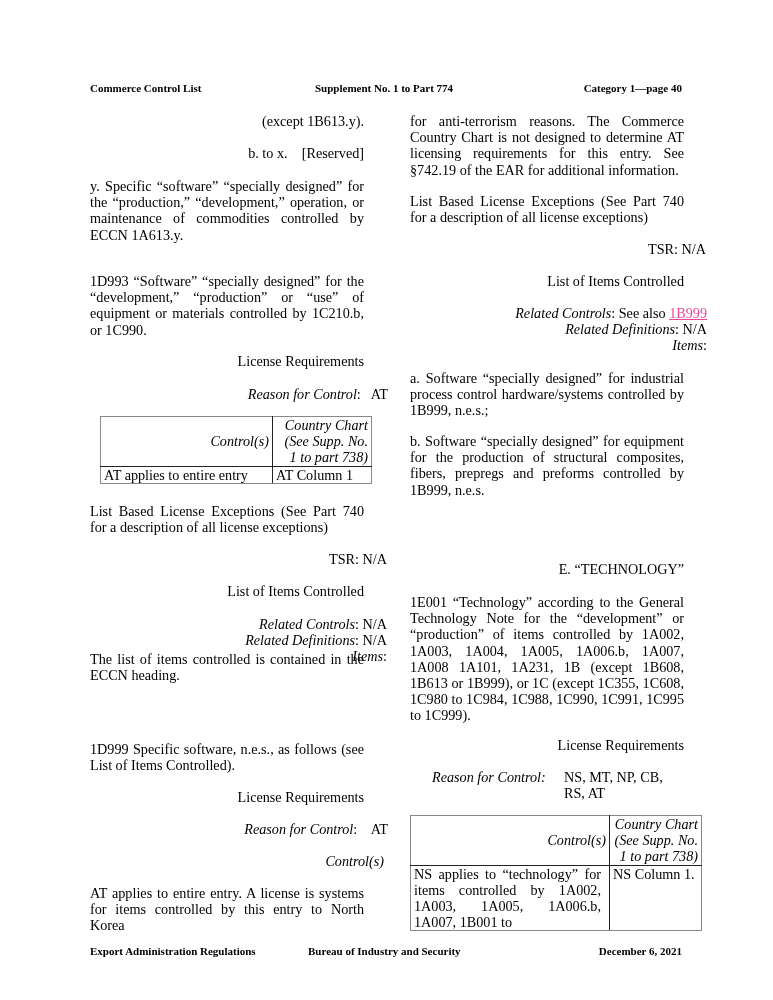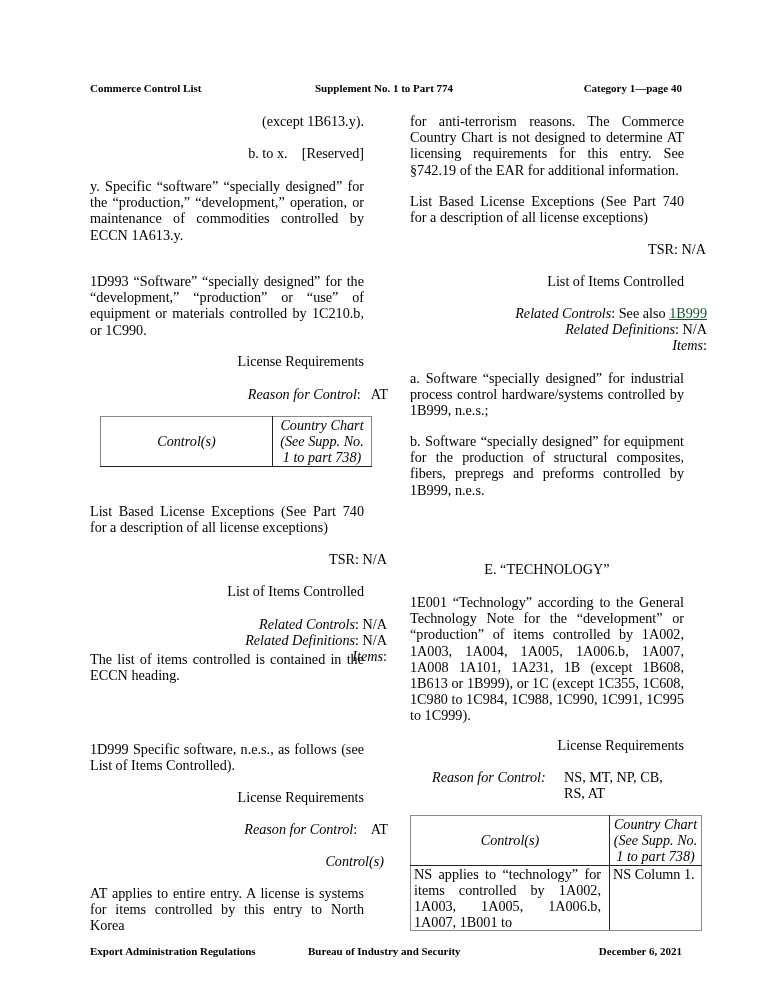--- a/index.html
+++ b/index.html
@@ -16,27 +16,27 @@
     .ftr { top: 945px; }
     .hdr span, .ftr span { position: absolute; top: 0; white-space: nowrap; }
     .col { position: absolute; top: 113px; width: 274px; }
     .col.left { left: 90px; }
     .col.right { left: 410px; }
     .abs { position: absolute; left: 0; width: 274px; }
     .just { text-align: justify; }
     .b { font-weight: normal; }
     .i { font-style: italic; }
     p { margin: 0; text-align: right; }
-    a.link { color: #14532d; text-decoration: underline; }
+    a.link { color: #ec4899; text-decoration: underline; }
     .indent { padding-left: 23px; }
     table.ctl { border-collapse: collapse; position: absolute; }
     table.ctl td { border: 1px solid #888; padding: 0 3px; vertical-align: top; font-size: 14.2px; line-height: 16.2px; }
     table.ctl td.div { border-right: 1.5px solid #222; }
     table.ctl tr.hrow td { border-bottom: 1.5px solid #222; }
-    .center { text-align: center; }
+    .center { text-align: right; }
   </style>
 </head>
 <body>
 
 <div class="hdr">
   <span style="left:0">Commerce Control List</span>
   <span style="left:225px">Supplement No. 1 to Part 774</span>
   <span style="right:0">Category 1—page  40</span>
 </div>
 
@@ -47,20 +47,24 @@
 
   <p class="abs just b" style="top:160px">1D993   “Software” “specially designed” for the “development,” “production” or “use” of equipment or materials controlled by 1C210.b, or 1C990.</p>
   <p class="abs b" style="top:240px">License Requirements</p>
   <p class="abs" style="top:273px; left:24px; white-space:pre"><span class="i">Reason for Control</span><span>:   AT</span></p>
 
   <table class="ctl" style="top:303px; left:10px; width:272px;">
     <tbody>
         <tr class="hrow">
       <td class="div center i" style="width:165px; vertical-align:middle">Control(s)</td>
       <td class="center i">Country Chart (See Supp. No. 1 to part 738)</td>
+    </tr>
+    <tr>
+      <td class="div">AT applies to entire entry</td>
+      <td>AT Column 1</td>
     </tr>
   </tbody>
     </table>
 
   <p class="abs just" style="top:390px"><span class="b">List Based License Exceptions</span><span> (See Part 740 for a description of all license exceptions)</span></p>
   <p class="abs" style="top:438px; left:23px">TSR: N/A</p>
   <p class="abs b" style="top:470px">List of Items Controlled</p>
   <div class="abs indent" style="top:503px">
     <p><span class="i">Related Controls</span><span>: N/A</span></p>
     <p><span class="i">Related Definitions</span><span>: N/A</span></p>

